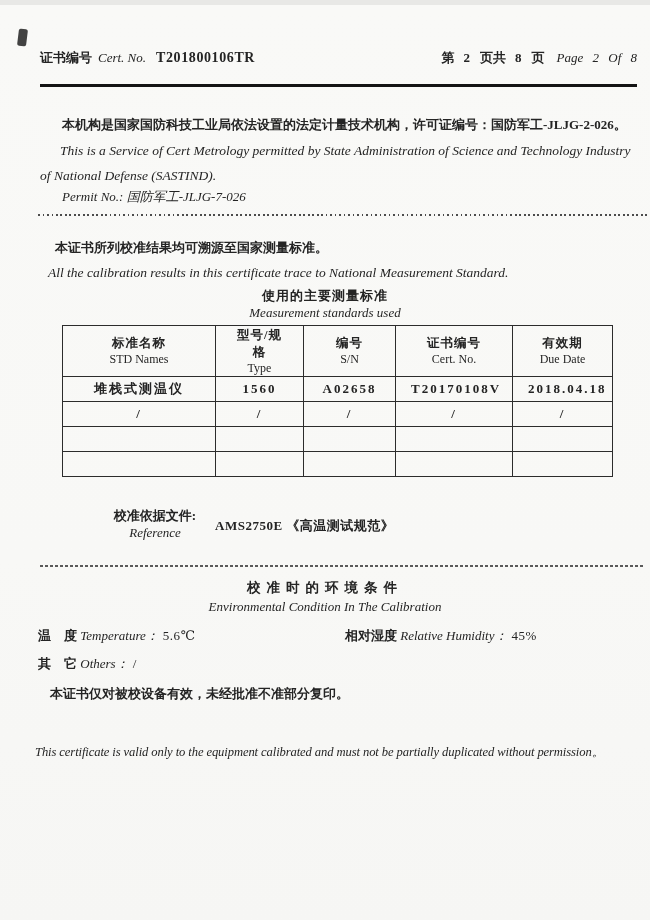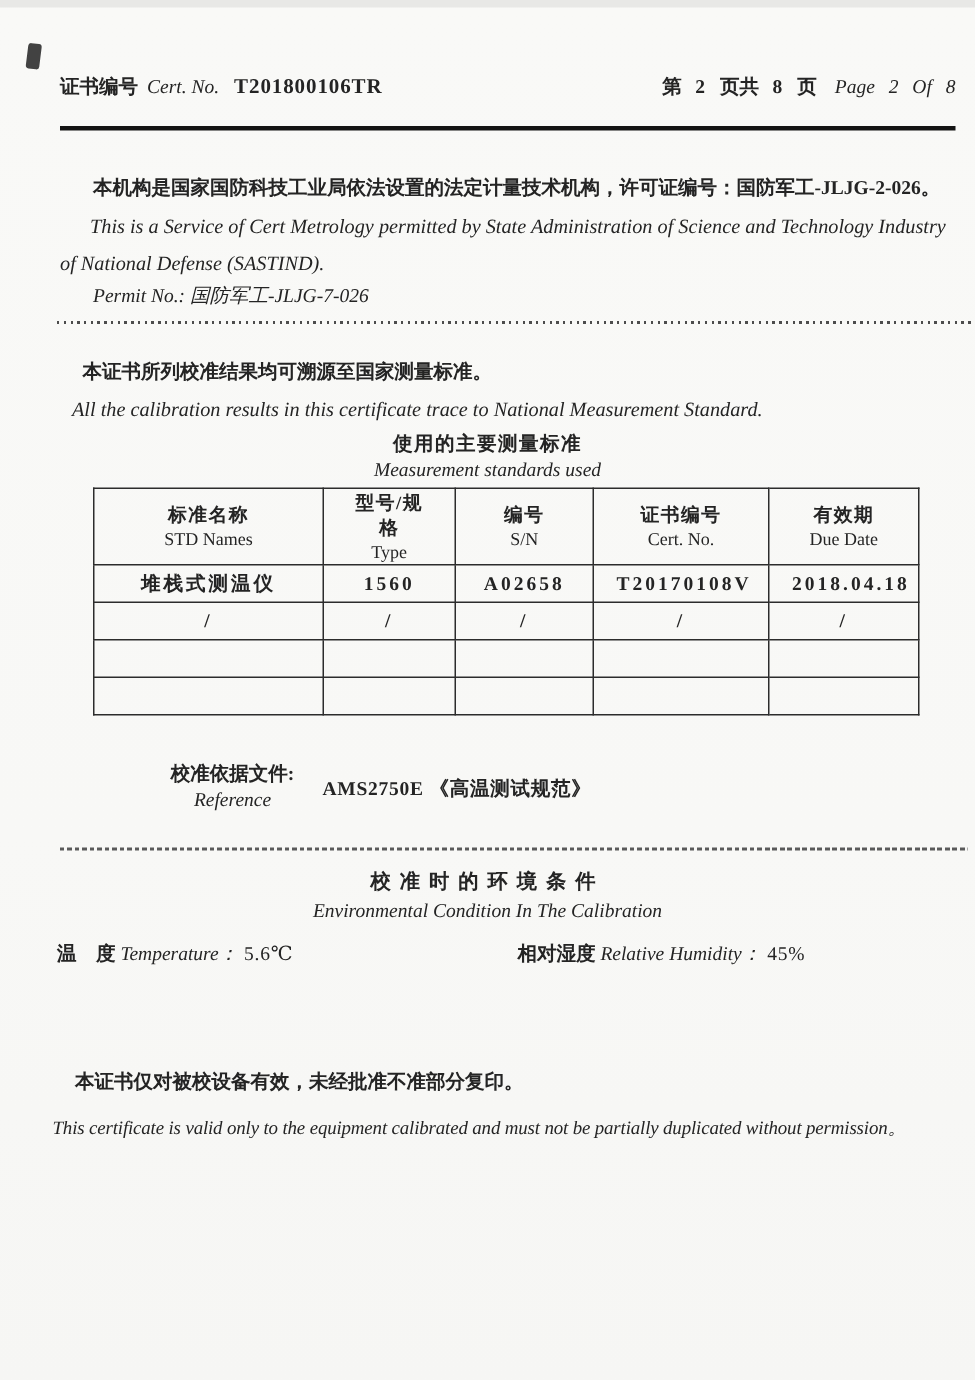--- a/index.html
+++ b/index.html
@@ -75,21 +75,21 @@
 
   
   .env-title-zh { left: 0; top: 574px; width: 650px; text-align: center; font-size: 13.5px; letter-spacing: 6px; }
   .env-title-en { left: 0; top: 594px; width: 650px; text-align: center; font-size: 13px; }
   .env-row1 { left: 38px; top: 622px; width: 590px; font-size: 13px; }
   .env-row2 { left: 38px; top: 650px; width: 590px; font-size: 13px; }
   .env-hum { position: absolute; left: 307px; top: 0; }
   .env-val { font-style: normal; font-weight: 500; margin-left: 4px; letter-spacing: .5px; }
 
   
-  .valid-zh { left: 50px; top: 707px; width: 580px; font-size: 13px; }
+  .valid-zh { left: 50px; top: 680px; width: 580px; font-size: 13px; }
   .valid-en { left: 35px; top: 739px; width: 606px; font-size: 12.6px; letter-spacing: -0.1px; }
 </style>
 </head>
 <body>
 
 <div id="paper">
 
   <div class="abs smudge"></div>
 
   <div class="abs hdr">
@@ -189,17 +189,21 @@
   <div class="abs env-title-en en">Environmental Condition In The Calibration</div>
 
   <div class="abs env-row1">
     <span class="zh">温　度</span>
     <span class="en">Temperature：</span><span class="env-val">5.6℃</span>
     <span class="env-hum">
       <span class="zh">相对湿度</span>
       <span class="en">Relative Humidity：</span><span class="env-val">45%</span>
     </span>
   </div>
+  <div class="abs env-row2">
+    <span class="zh">其　它</span>
+    <span class="en">Others：</span><span class="env-val en">/</span>
+  </div>
 
   <div class="abs valid-zh zh">本证书仅对被校设备有效，未经批准不准部分复印。</div>
   <div class="abs valid-en en">This certificate is valid only to the equipment calibrated and must not be partially duplicated without permission。</div>
 
 </div>
 
 </body></html>

